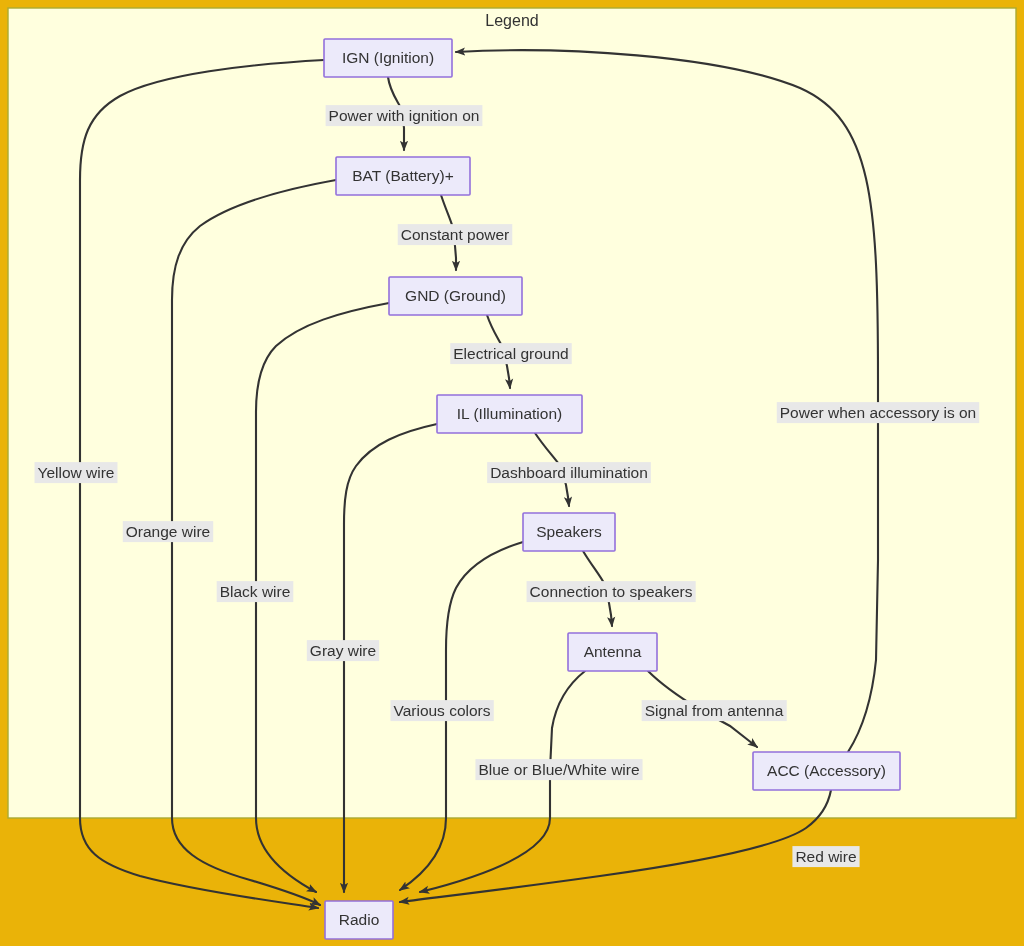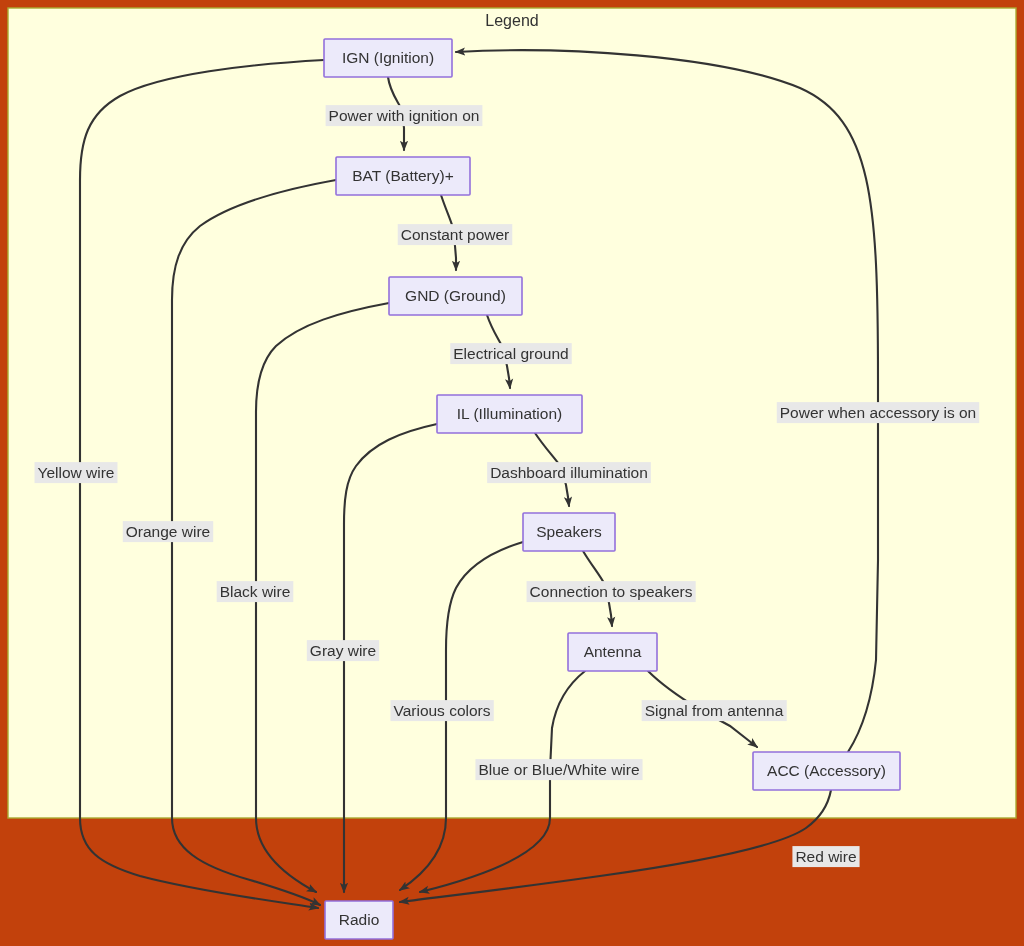--- a/index.html
+++ b/index.html
@@ -8,21 +8,21 @@
     padding: 0;
     background: #ffffff;
   }
   body {
     font-family: "Liberation Sans", sans-serif;
   }
   #canvas {
     position: relative;
     width: 1024px;
     height: 946px;
-    background: #c2410c;
+    background: #eab308;
     overflow: hidden;
   }
   #diagram-svg {
     position: absolute;
     left: 0;
     top: 0;
     width: 1024px;
     height: 946px;
   }
   .legend-frame {

